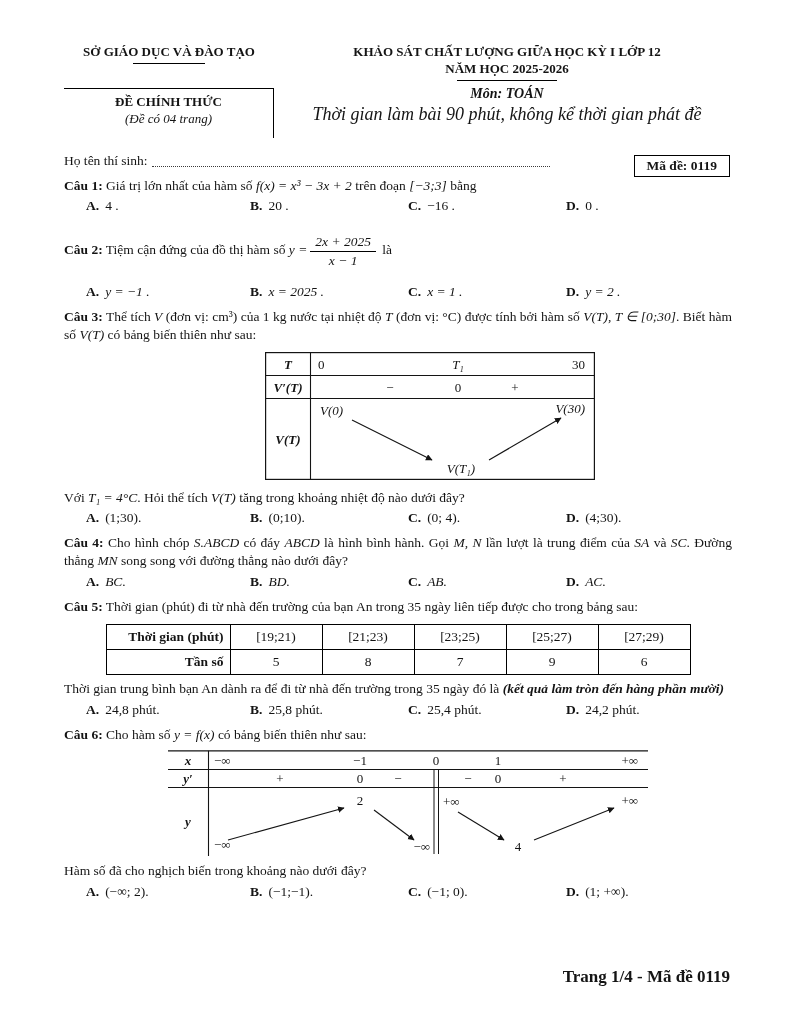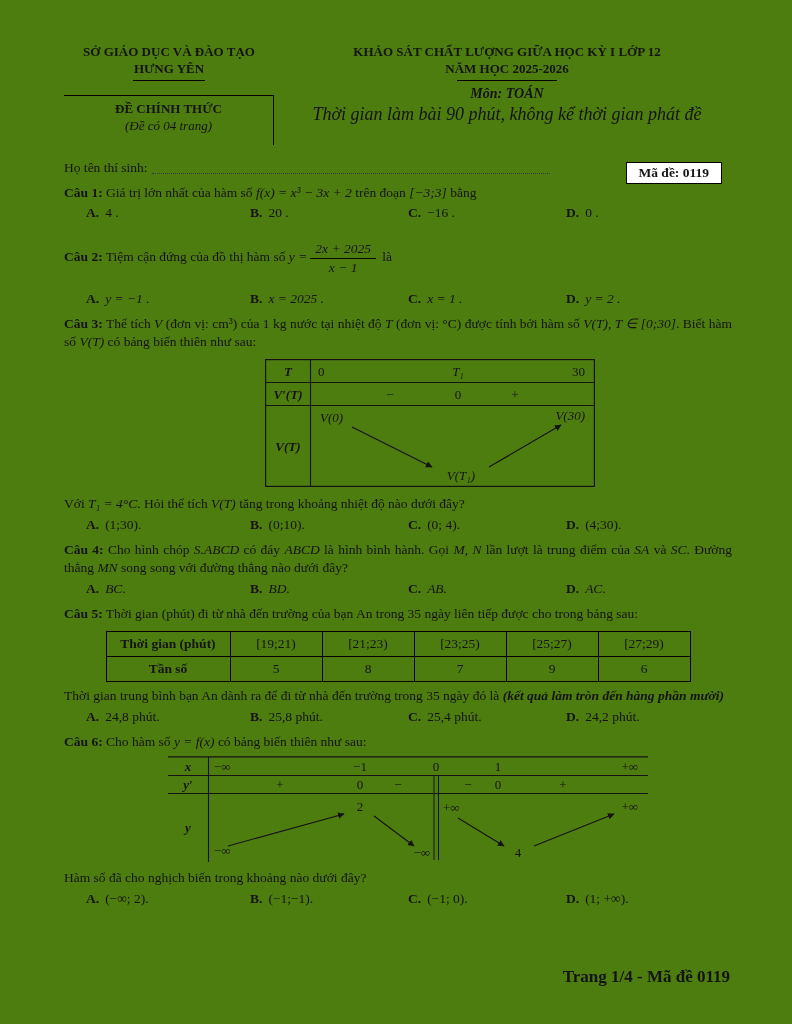--- a/index.html
+++ b/index.html
@@ -1,39 +1,39 @@
 <!DOCTYPE html>
 <html><head>
 <meta charset="utf-8">
 <style>
   * { margin:0; padding:0; box-sizing:border-box; }
   html,body { background:#d9d9d9; }
   body { font-family:"Liberation Serif", serif; color:#141414; }
-  .page { position:relative; width:792px; height:1024px; background:#4d7c0f;
+  .page { position:relative; width:792px; height:1024px; background:#ffffff;
           padding:44px 60px 0 64px; font-size:13.5px; line-height:1.32; overflow:hidden; }
   .b  { font-weight:bold; }
   .i  { font-style:italic; }
   .m  { font-style:italic; }
 
   
   .hdr { display:flex; }
   .hdr-left { width:210px; text-align:center; font-size:13px; line-height:1.3; }
   .hdr-right { flex:1; text-align:center; font-size:13px; line-height:1.3; padding-left:8px; }
   .u-short { width:72px; border-bottom:1.2px solid #000; margin:2px auto 0; }
   .u-short2 { width:100px; border-bottom:1.2px solid #000; margin:2px auto 4px; }
   .hdr-left-sub { border-top:1.2px solid #000; border-right:1.2px solid #000;
-                  margin-top:14px; padding:5px 0 10px; }
+                  margin-top:24px; padding:5px 0 10px; }
   .subject { font-size:14px; margin-top:2px;font-style:italic; }
   .timenote { font-size:18px; }
 
   
   .student { position:relative; margin-top:13px; padding-right:178px; }
   .srow { display:flex; align-items:flex-end; height:19px; }
   .dots { flex:1; border-bottom:1.6px dotted #3a3a3a; margin:0 4px 3px 4px; }
-  .made { position:absolute; right:10px; top:4px; border:1.7px solid #000;
+  .made { position:absolute; right:2px; top:4px; border:1.7px solid #000;
           padding:1px 12px 2px; font-weight:bold; font-size:13.5px; background:#fff; }
 
   .para { margin-top:12px; text-align:justify; }
   .q { margin-top:7px; }
   .qt { text-align:justify; }
   .opts { display:grid; grid-template-columns:164px 158px 158px 1fr;
           padding-left:22px; margin-top:3px; }
   .opt .ov { margin-left:6px; }
 
   
@@ -44,33 +44,32 @@
 
   
   .tblwrap3 { margin:8px 0 4px 201px; }
   .tblwrap6 { margin:6px 0 2px 104px; }
   svg text { font-family:"Liberation Serif", serif; font-size:13px; fill:#141414; }
   svg text.it { font-style:italic; }
   svg text.bd { font-weight:bold; }
 
   table.freq { border-collapse:collapse; margin:9px auto 5px; }
   .freq td { border:1.1px solid #000; text-align:center; padding:3px 6px; font-size:13.5px; }
-  .freq td.hd { font-weight:bold; }
+  .freq td.hd { font-weight:bold;text-align:right; }
 
   .footer { position:absolute; right:62px; bottom:36px; font-weight:bold; font-size:17px; }
 </style>
 </head>
 <body>
 
 <div class="page">
 
   <div class="hdr">
     <div class="hdr-left">
       <div class="b">SỞ GIÁO DỤC VÀ ĐÀO TẠO</div>
-      <div class="b">HƯNG YÊN</div>
       <div class="u-short"></div>
       <div class="hdr-left-sub">
         <div class="b">ĐỀ CHÍNH THỨC</div>
         <div class="i">(Đề có 04 trang)</div>
       </div>
     </div>
     <div class="hdr-right">
       <div class="b">KHẢO SÁT CHẤT LƯỢNG GIỮA HỌC KỲ I LỚP 12</div>
       <div class="b">NĂM HỌC 2025-2026</div>
       <div class="u-short2"></div>

